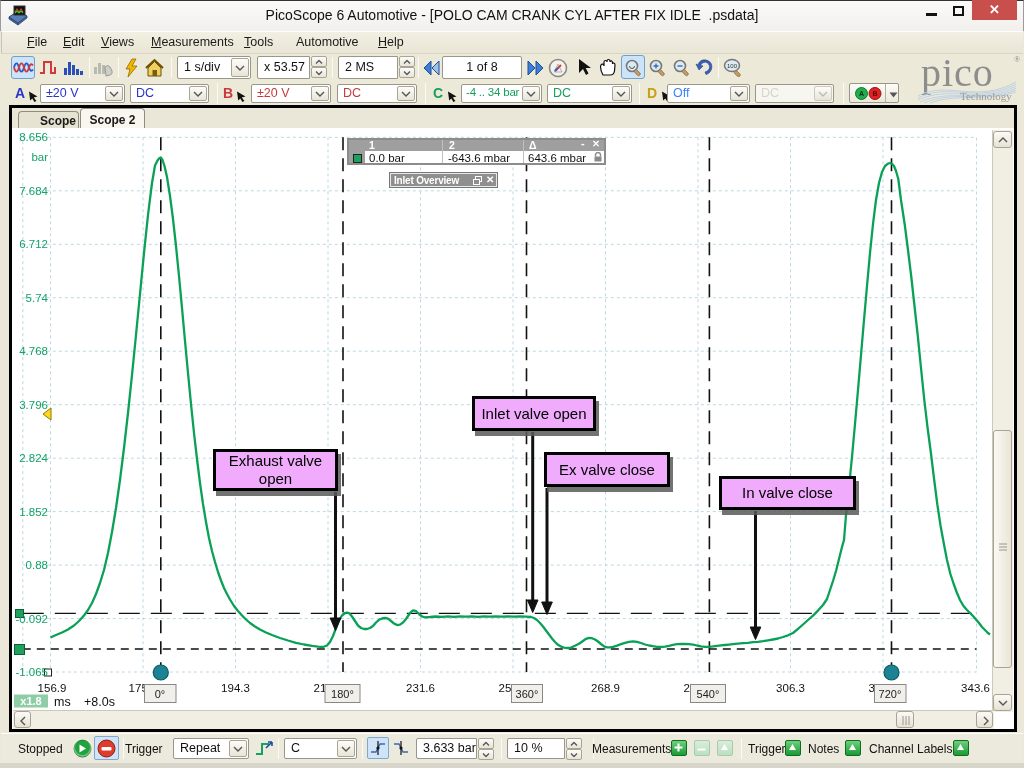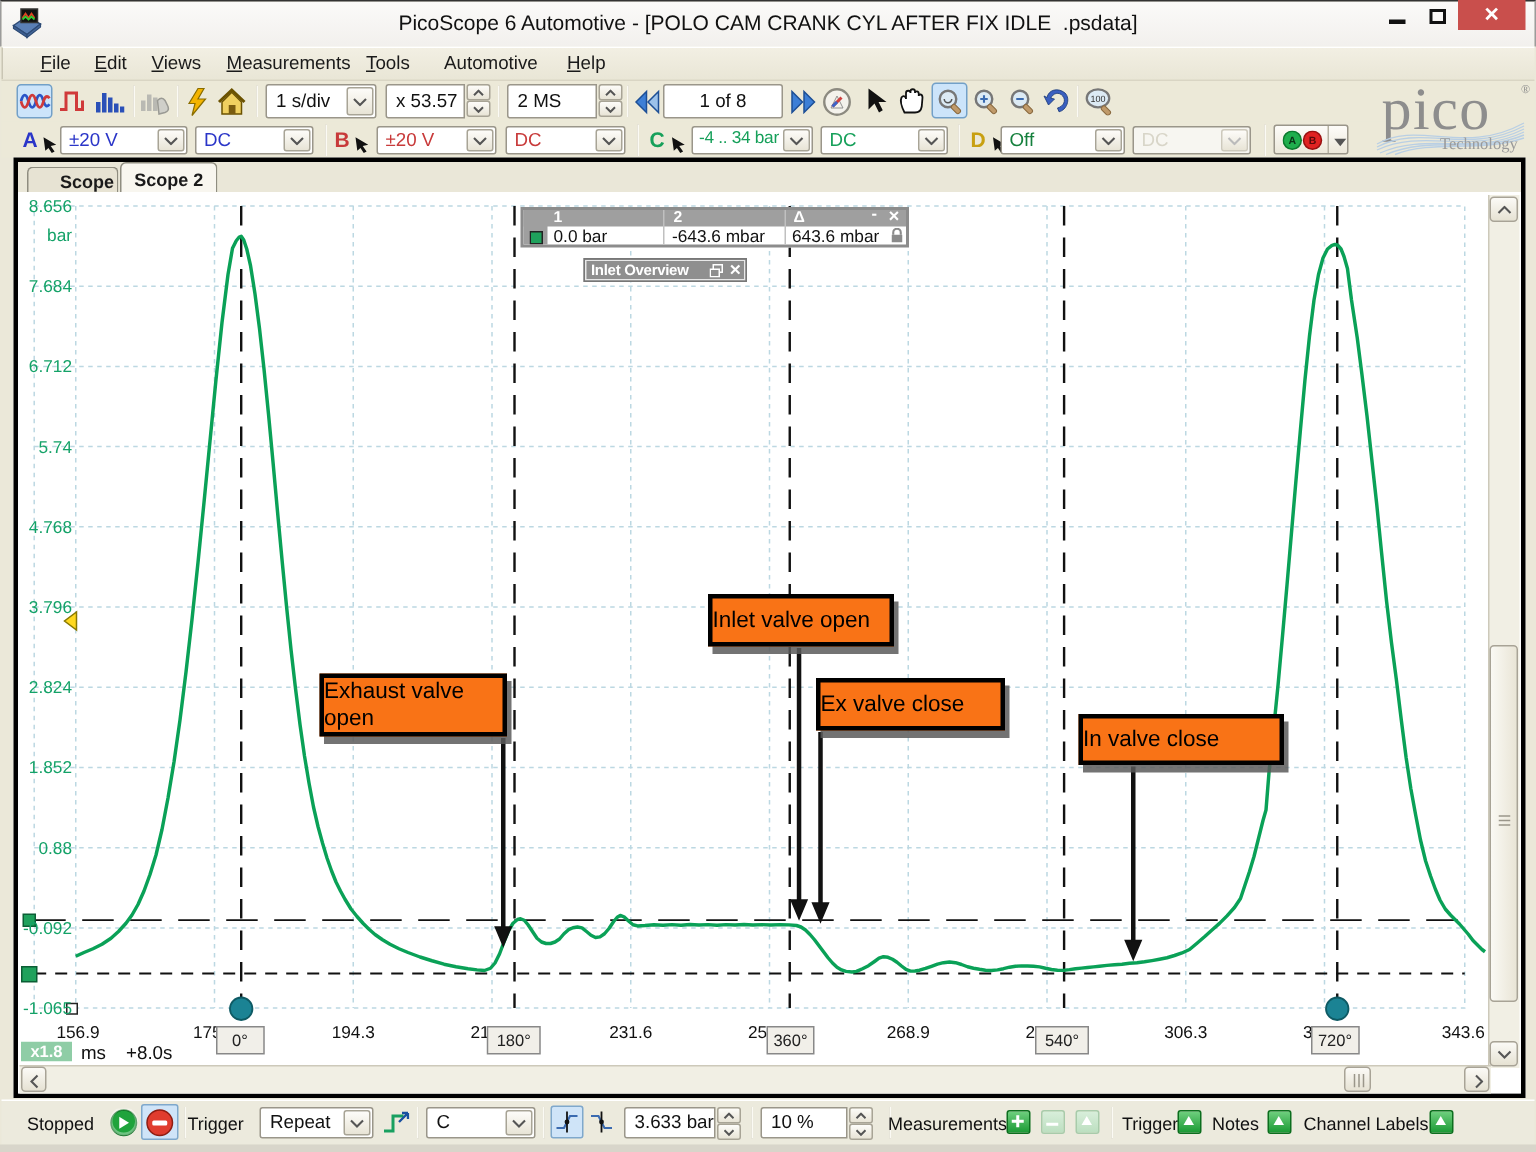--- a/index.html
+++ b/index.html
@@ -46,22 +46,22 @@
   #tab2 { left:68px; top:0px; width:65px; height:23px; background:#f8f6ef; line-height:22px; }
   
   .sbtrack { position:absolute; background:#f1efe4; }
   .sbtn { position:absolute; background:linear-gradient(#fbfaf6,#e6e2d3); border:1px solid #a8a396; border-radius:3px; }
   
   #statusbar { left:1px; top:733px; width:1022px; height:30px; background:#eceadd; border-top:1px solid #fff; font-size:12px; color:#111; white-space:nowrap; }
   #statusbar .lbl { position:absolute; top:8px; }
   .grnbtn { position:absolute; top:6px; width:16px; height:16px; border-radius:2px;
      background:linear-gradient(#6fcf7e,#1b9a35); border:1px solid #0c6e1e; }
   .grnbtn.dis { background:linear-gradient(#d8eeda,#bcdfc0); border-color:#a8cbaa; }
-  .annot { position:absolute; background:#f97316; border:3px solid #000; box-shadow:3px 5px 0 rgba(90,90,90,0.85);
-     font-size:15px; color:#000; text-align:left; }
+  .annot { position:absolute; background:#f0abfc; border:3px solid #000; box-shadow:3px 5px 0 rgba(90,90,90,0.85);
+     font-size:15px; color:#000; text-align:center; }
 </style>
 </head>
 <body>
 
 <div id="titlebar" class="abs"></div>
 <svg class="abs" style="left:8px;top:5px" width="20" height="21" viewBox="0 0 20 21">
   <path d="M1 12 L10 6 L19 11 L10 18 Z" fill="#5a7fb5" stroke="#2d4a75" stroke-width="1"></path>
   <path d="M1 12 L10 18 L10 20 L1 14 Z" fill="#3d5e92" stroke="#2d4a75" stroke-width="0.8"></path>
   <path d="M19 11 L10 18 L10 20 L19 13 Z" fill="#46689c" stroke="#2d4a75" stroke-width="0.8"></path>
   <rect x="6" y="1" width="11" height="9" fill="#111" stroke="#333"></rect>
@@ -275,21 +275,21 @@
         <svg width="10" height="6" viewBox="0 0 10 6">
           <path d="M1 1 L5 5 L9 1" stroke="#555" stroke-width="1.4" fill="none"></path>
         </svg>
       </span>
     </div>
   <div class="vsep" style="left:638px;top:2px"></div>
   <span class="chlab" style="left:646px;color:#c8a011">D</span>
   <svg class="abs" style="left:660px;top:10px" width="12" height="11" viewBox="0 0 12 11">
       <path d="M1 0.5 L9.5 5.5 L5.8 6.4 L8.4 10 L6.5 11 L4.3 7.6 L2.2 9.5 Z" fill="#111"></path>
     </svg>
-  <div class="chfield" style="left:666px;width:83px;color:#15803d">
+  <div class="chfield" style="left:666px;width:83px;color:#3b82f6">
       <span class="txt">Off</span>
     <span class="chev">
         <svg width="10" height="6" viewBox="0 0 10 6">
           <path d="M1 1 L5 5 L9 1" stroke="#555" stroke-width="1.4" fill="none"></path>
         </svg>
       </span>
     </div>
   <div class="chfield" style="left:754px;width:79px;color:#d8d5c8;background:#f7f6f1">
       <span class="txt">DC</span>
     <span class="chev" style="border-color:#cdc9bc">

